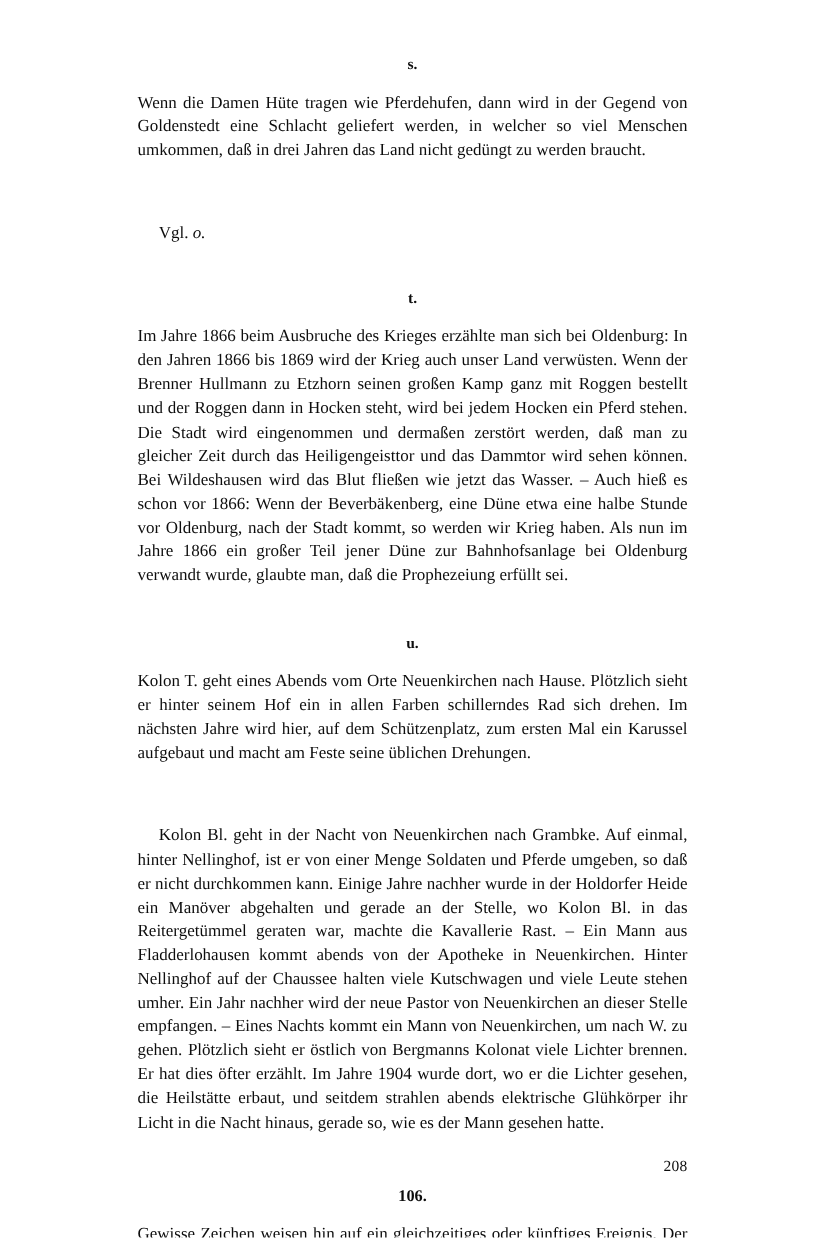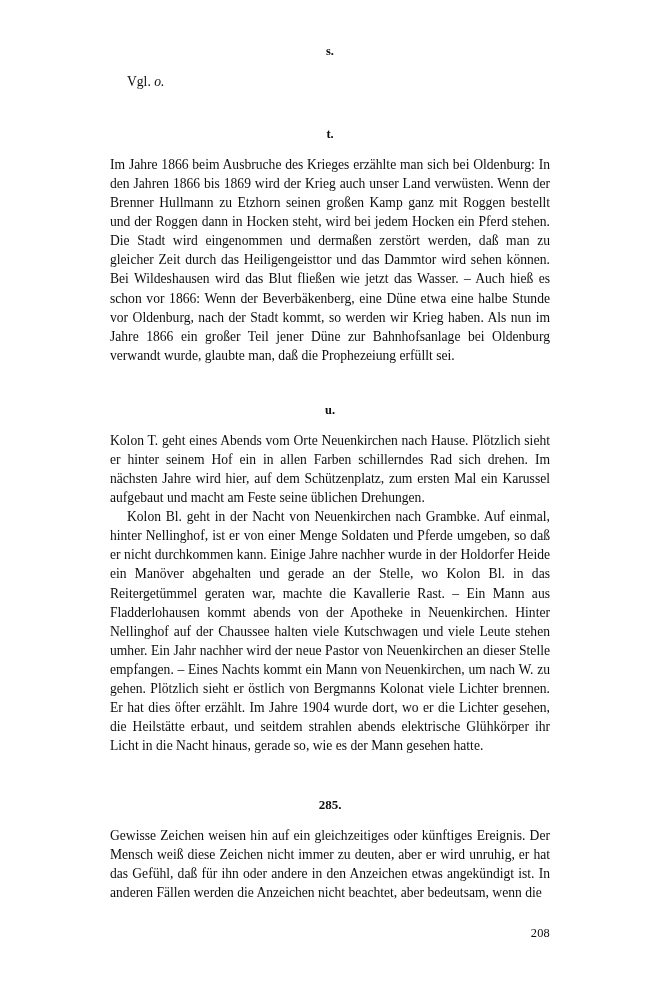--- a/index.html
+++ b/index.html
@@ -43,20 +43,21 @@
     margin: 0;
     font-size: 13.6px;
     line-height: 19.1px;
     text-align: justify;
     text-justify: inter-word;
     hyphens: manual;
     -webkit-hyphens: manual;
   }
   p.body.indent {
     text-indent: 17px;
+    margin-top: 47px;
   }
   p.body.last-line-natural {
     text-align-last: left;
   }
   .gap-s-to-t  { height: 36px; }
   .gap-t-to-u  { height: 38px; }
   .gap-u-to-159 { height: 42px; }
   .gap-label-body { height: 13px; }
 
   .folio {
@@ -73,20 +74,21 @@
 </head>
 <body>
 
 <div class="page">
 
   <div class="text-block">
 
     <div>
       <div class="section-label letter">s.</div>
       <div class="gap-label-body"></div>
+      <p class="body">Wenn die Damen Hüte tragen wie Pferdehufen, dann wird in der Gegend von Goldenstedt eine Schlacht geliefert werden, in welcher so viel Menschen umkommen, daß in drei Jahren das Land nicht gedüngt zu werden braucht.</p>
       <p class="body indent last-line-natural"><span>Vgl. <em class="ital">o.</em></span></p>
     </div>
 
     <div class="gap-s-to-t"></div>
 
     <div>
       <div class="section-label letter">t.</div>
       <div class="gap-label-body"></div>
       <p class="body last-line-natural">Im Jahre 1866 beim Ausbruche des Krieges erzählte man sich bei Oldenburg: In den Jahren 1866 bis 1869 wird der Krieg auch unser Land verwüsten. Wenn der Brenner Hullmann zu Etzhorn seinen großen Kamp ganz mit Roggen bestellt und der Roggen dann in Hocken steht, wird bei jedem Hocken ein Pferd stehen. Die Stadt wird eingenommen und dermaßen zerstört werden, daß man zu gleicher Zeit durch das Heiligengeisttor und das Dammtor wird sehen können. Bei Wildeshausen wird das Blut fließen wie jetzt das Wasser. – Auch hieß es schon vor 1866: Wenn der Beverbäkenberg, eine Düne etwa eine halbe Stunde vor Oldenburg, nach der Stadt kommt, so werden wir Krieg haben. Als nun im Jahre 1866 ein großer Teil jener Düne zur Bahnhofsanlage bei Oldenburg verwandt wurde, glaubte man, daß die Prophezeiung erfüllt sei.</p>
     </div>
@@ -96,21 +98,21 @@
     <div>
       <div class="section-label letter">u.</div>
       <div class="gap-label-body"></div>
       <p class="body last-line-natural">Kolon T. geht eines Abends vom Orte Neuenkirchen nach Hause. Plötzlich sieht er hinter seinem Hof ein in allen Farben schillerndes Rad sich drehen. Im nächsten Jahre wird hier, auf dem Schützenplatz, zum ersten Mal ein Karussel aufgebaut und macht am Feste seine üblichen Drehungen.</p>
       <p class="body indent last-line-natural">Kolon Bl. geht in der Nacht von Neuenkirchen nach Grambke. Auf einmal, hinter Nellinghof, ist er von einer Menge Soldaten und Pferde umgeben, so daß er nicht durchkommen kann. Einige Jahre nachher wurde in der Holdorfer Heide ein Manöver abgehalten und gerade an der Stelle, wo Kolon Bl. in das Reitergetümmel geraten war, machte die Kavallerie Rast. – Ein Mann aus Fladderlohausen kommt abends von der Apotheke in Neuenkirchen. Hinter Nellinghof auf der Chaussee halten viele Kutschwagen und viele Leute stehen umher. Ein Jahr nachher wird der neue Pastor von Neuenkirchen an dieser Stelle empfangen. – Eines Nachts kommt ein Mann von Neuenkirchen, um nach W. zu gehen. Plötzlich sieht er östlich von Bergmanns Kolonat viele Lichter brennen. Er hat dies öfter erzählt. Im Jahre 1904 wurde dort, wo er die Lichter gesehen, die Heilstätte erbaut, und seitdem strahlen abends elektrische Glühkörper ihr Licht in die Nacht hinaus, gerade so, wie es der Mann gesehen hatte.</p>
     </div>
 
     <div class="gap-u-to-159"></div>
 
     <div>
-      <div class="section-label number">285.</div>
+      <div class="section-label number">106.</div>
       <div class="gap-label-body"></div>
       <p class="body">Gewisse Zeichen weisen hin auf ein gleichzeitiges oder künftiges Ereignis. Der Mensch weiß diese Zeichen nicht immer zu deuten, aber er wird unruhig, er hat das Gefühl, daß für ihn oder andere in den Anzeichen etwas angekündigt ist. In anderen Fällen werden die Anzeichen nicht beachtet, aber bedeutsam, wenn die</p>
     </div>
 
   </div>
 
   <div class="folio">208</div>
 
 </div>
 

